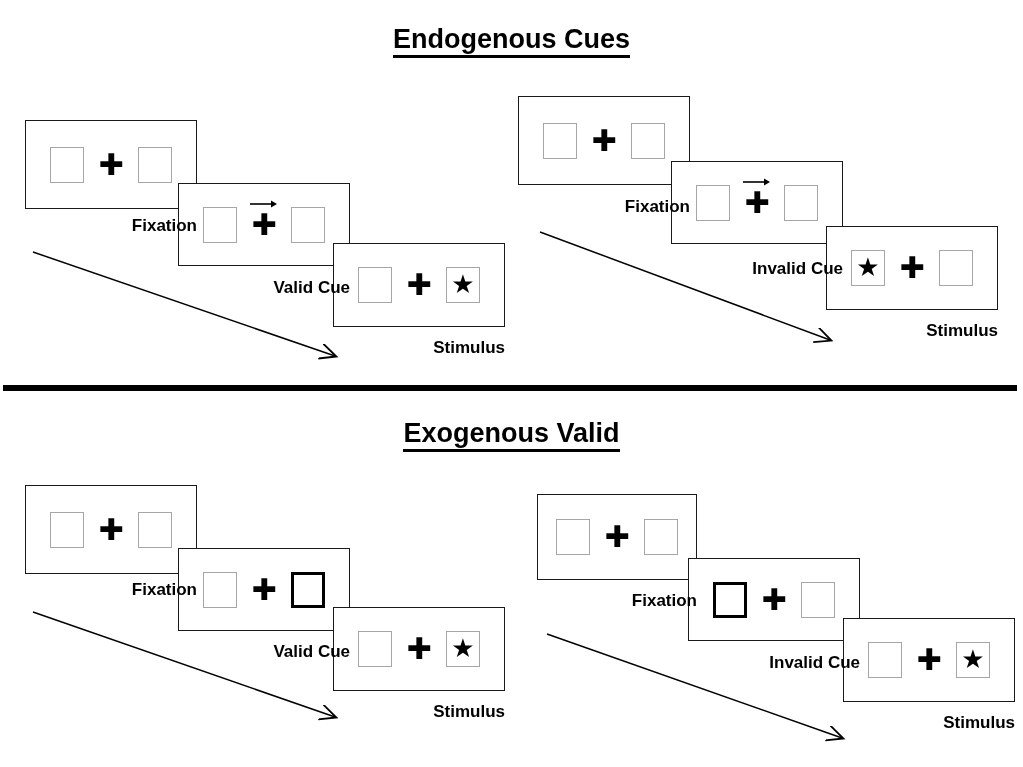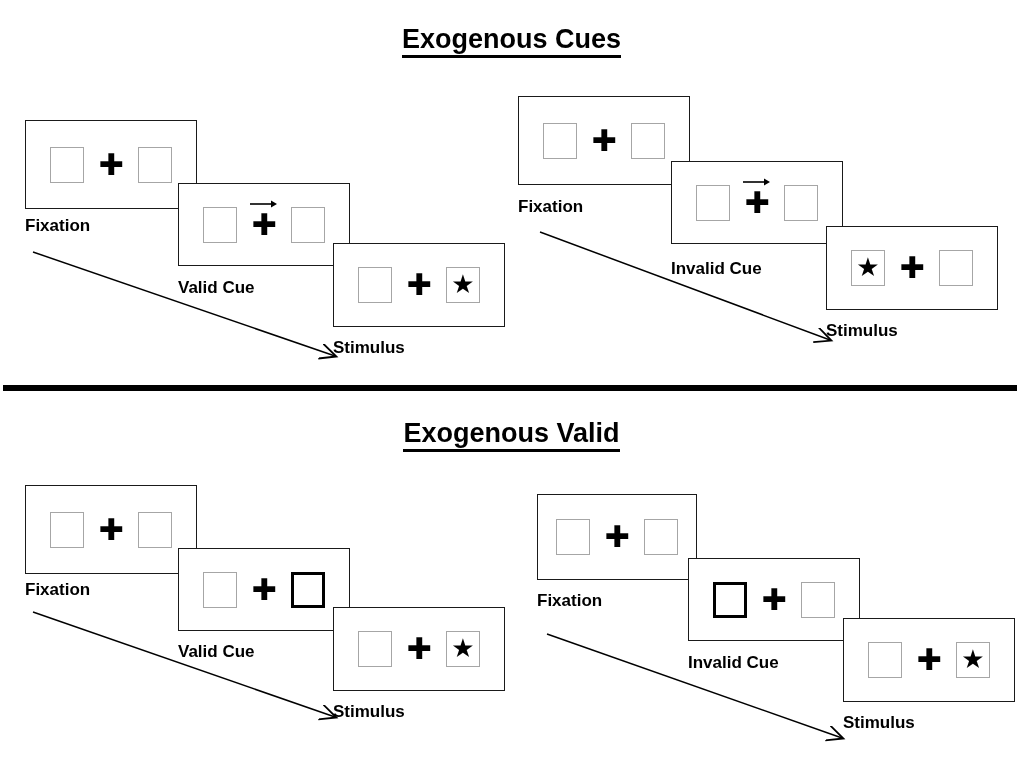--- a/index.html
+++ b/index.html
@@ -89,38 +89,38 @@
     left:50%;
     transform:translateX(-50%);
     width:30px;height:10px;
   }
 
   .panel-label{
     position:absolute;
     font-weight:bold;
     font-size:17px;
     white-space:nowrap;
-    text-align:left;
+    text-align:right;
     z-index:4;
     color:#000;
   }
 
   .flow-arrow{
     position:absolute;
     z-index:1;
     overflow:visible;
   }
 </style>
 </head>
 <body>
 
 <div id="stage">
 
   <div class="section-title" style="top:24px;left:0;">
-    <span>Exogenous Cues</span>
+    <span>Endogenous Cues</span>
   </div>
 
   <svg class="flow-arrow" style="left:0px;top:230px;width:370px;height:150px;" viewBox="0 0 370 150">
     <defs>
       <marker id="ah1" markerWidth="13" markerHeight="13" refX="10" refY="5.2" orient="auto">
         <path d="M0,0 L11,5.2 L0,10.4" fill="none" stroke="#000" stroke-width="1.2"></path>
       </marker>
     </defs>
     <line x1="33" y1="22" x2="335" y2="126" stroke="#000" stroke-width="1.5" marker-end="url(#ah1)"></line>
   </svg>

